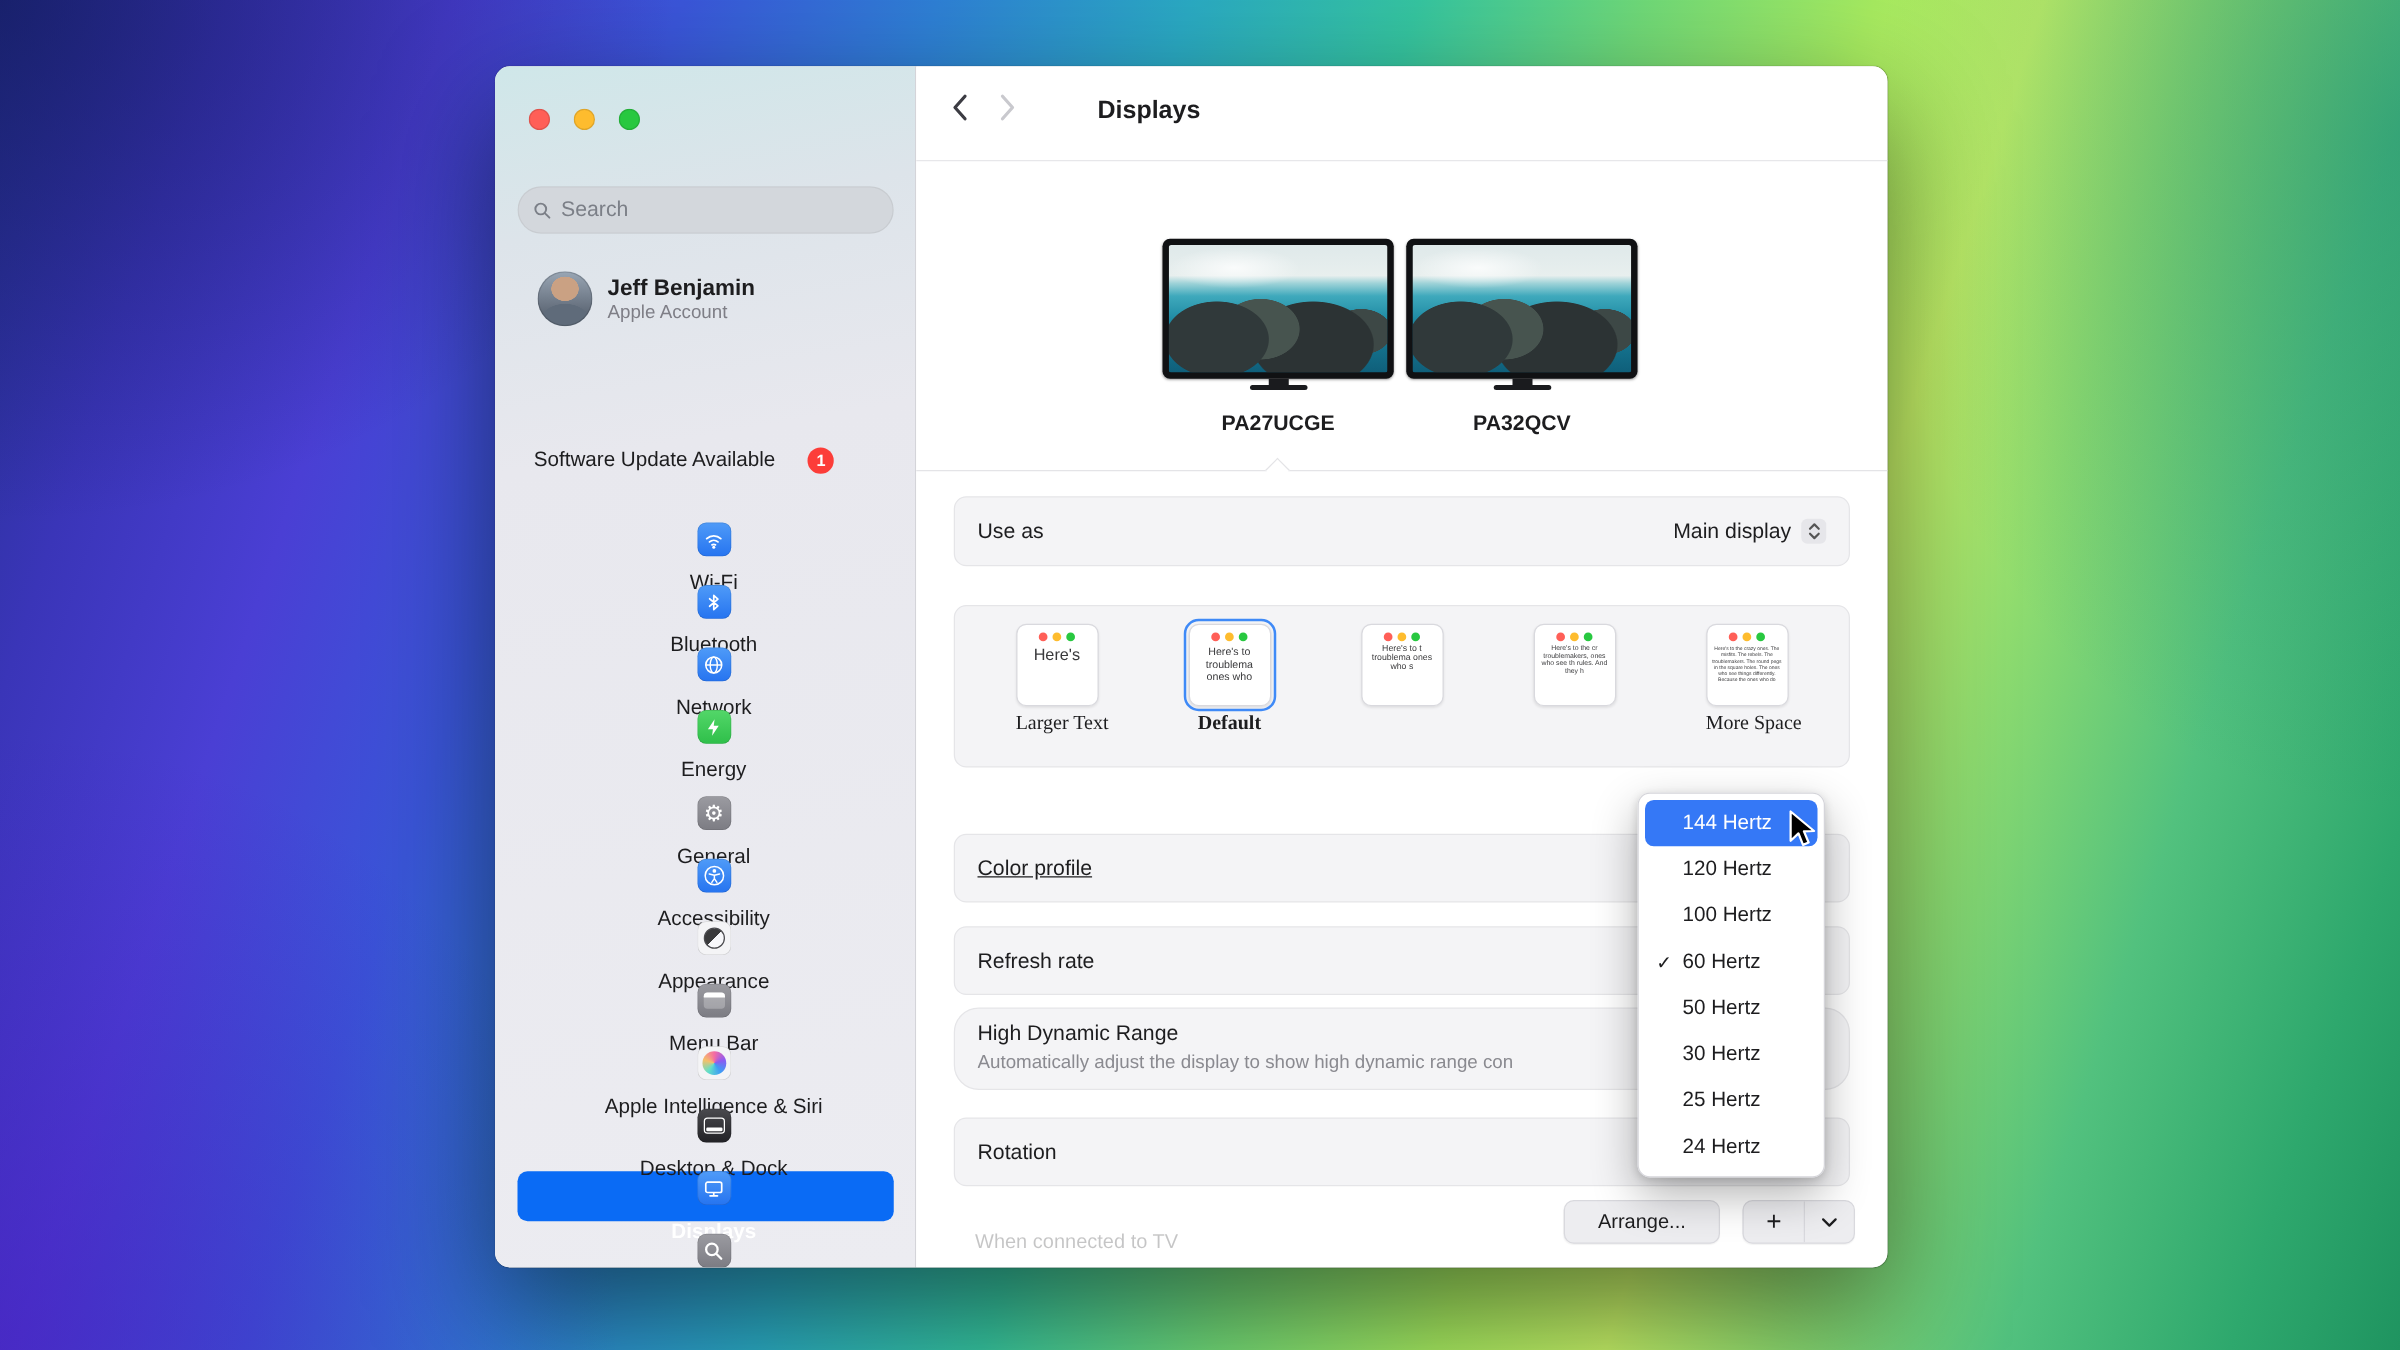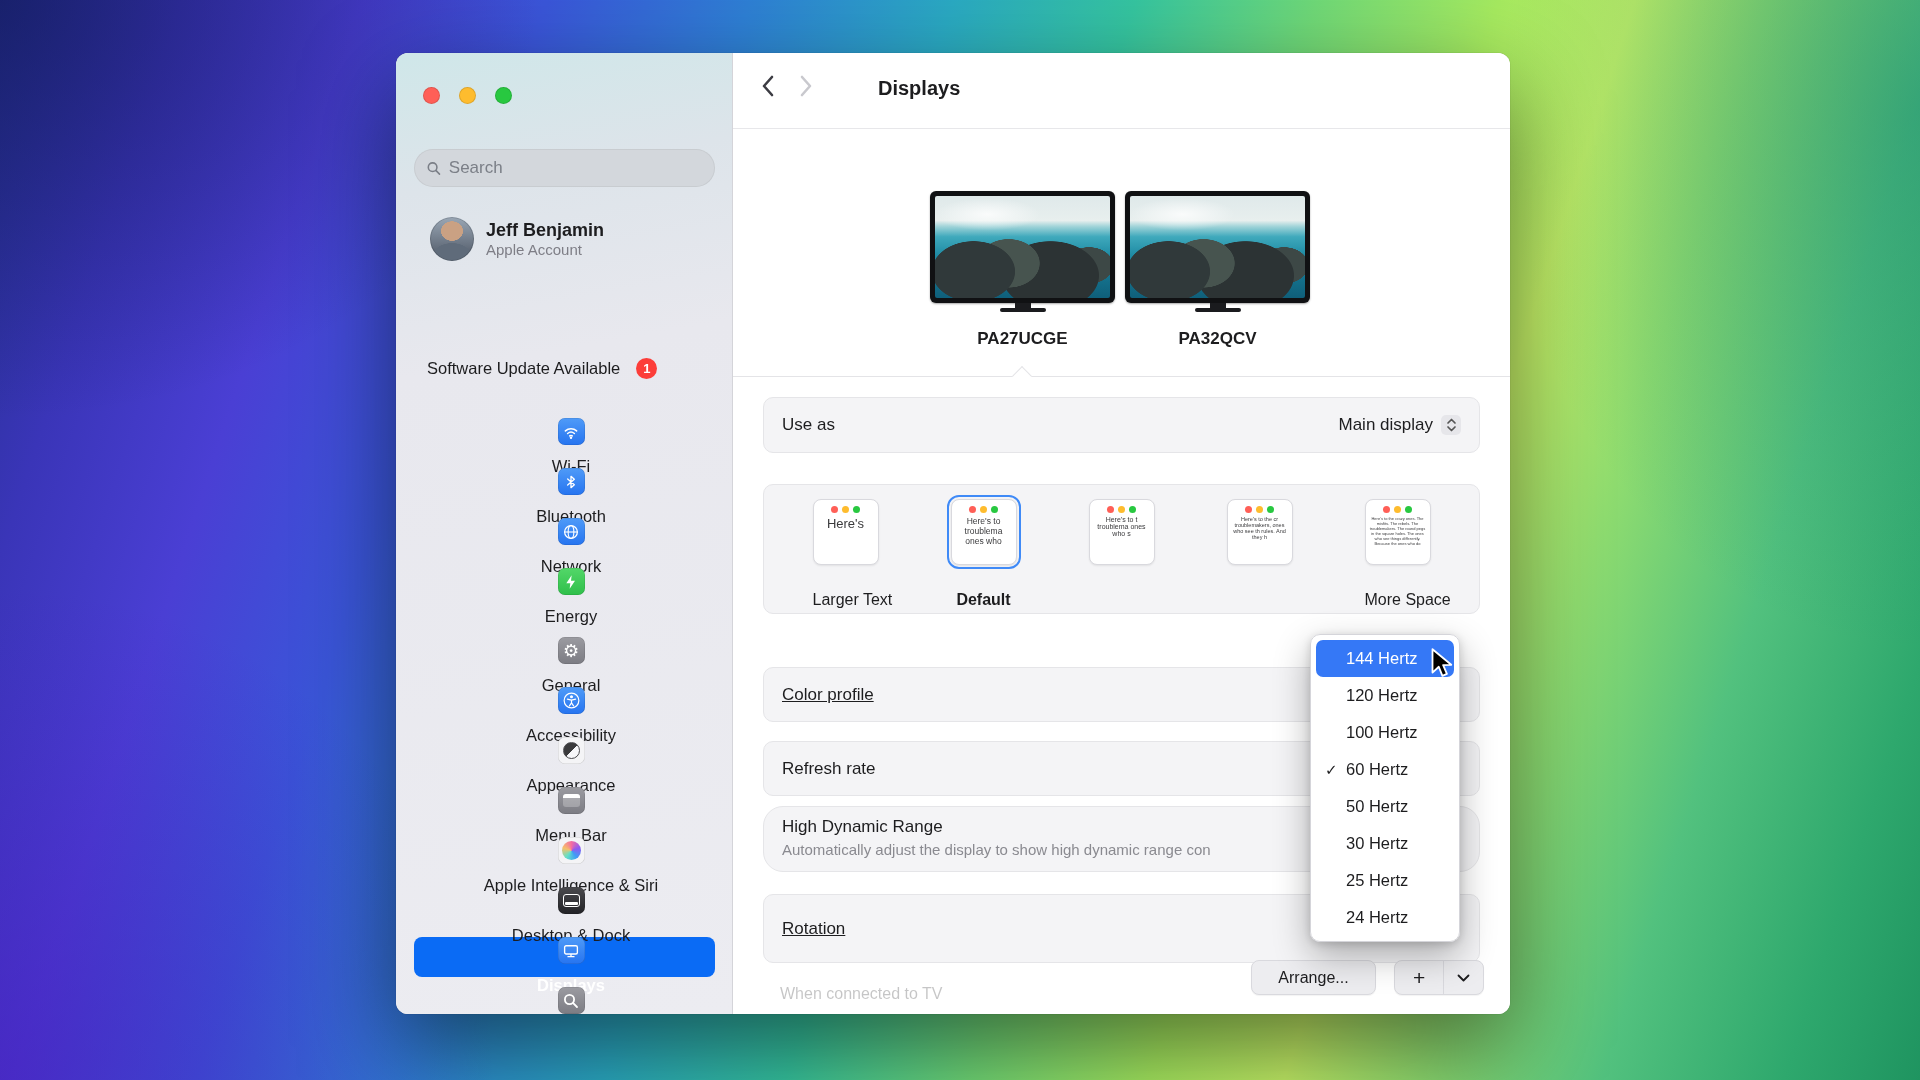--- a/index.html
+++ b/index.html
@@ -60,21 +60,21 @@
   .family-row { position:absolute; left:18px; top:233px; width:301px; height:34px; display:flex; align-items:center; gap:14px; padding-left:13px; border-radius:8px; }
   .family-icon {
     width:27px; height:27px; border-radius:7px; position:relative; overflow:hidden;
     background:linear-gradient(180deg,#eaf4fd,#d7e9fa); box-shadow:inset 0 0 0 1px rgba(0,0,0,.07);
   }
   .family-icon .p1,.family-icon .p2 { position:absolute; width:9px; height:9px; border-radius:50%; }
   .family-icon .p1 { left:5px; top:5px; background:#54b9e8; box-shadow:0 10px 0 2px #54b9e8; }
   .family-icon .p2 { left:13px; top:7px; background:#3f7ef0; box-shadow:0 10px 0 3px #3f7ef0; }
   .row-label { font-size:16.5px; }
 
-  .swupdate { position:absolute; left:18px; top:300px; width:301px; height:30px; display:flex; align-items:center; gap:16px; padding-left:13px; }
+  .swupdate { position:absolute; left:18px; top:300px; width:301px; height:30px; display:flex; align-items:center; gap:26px; padding-left:13px; }
   .badge {
     min-width:21px; height:21px; border-radius:50%; background:#fc3d39; color:#fff;
     font-size:13px; font-weight:bold; display:flex; align-items:center; justify-content:center;
   }
 
   .navgroup { position:absolute; left:18px; width:301px; }
   .ng1 { top:365px; } .ng2 { top:584px; }
   .nav-item {
     height:40px; margin-bottom:10px; display:flex; align-items:center; gap:12px;
     padding-left:13px; border-radius:8px; cursor:default;flex-direction:column;
@@ -141,34 +141,34 @@
   .card-label { font-size:17px; }
   .valgroup { display:flex; align-items:center; gap:8px; }
   .val-text { font-size:17px; }
   .stepper { width:20px; height:20px; border-radius:5px; background:#e6e6ea; display:flex; align-items:center; justify-content:center; }
 
   .c-useas { top:268px; height:56px; }
   .c-scaling { top:355px; height:130px; display:flex; justify-content:center; gap:72px; padding-top:14px; }
   .c-color { top:538px; height:55px;text-decoration:underline; }
   .c-refresh { top:612px; height:55px; }
   .c-hdr { top:677px; height:66px; padding:10px 18px;border-radius:20px; }
-  .c-rotation { top:765px; height:69px;text-decoration:underline; }
+  .c-rotation { top:765px; height:55px; }
   .hdr-sub { font-size:15px; color:#8a8a90; margin-top:4px; white-space:nowrap; overflow:hidden; }
 
   .scale-opt { width:66px; text-align:center; }
   .mini-win {
     width:66px; height:66px; background:#fff; border:1px solid #d9d9de; border-radius:8px;
     box-shadow:0 1px 2px rgba(0,0,0,.08); overflow:hidden; position:relative;
   }
   .mini-win.sel { outline:2.5px solid #3f8af7; outline-offset:2px; }
   .mini-dots { display:flex; gap:4px; justify-content:center; padding-top:6px; }
   .mini-dots i { width:7px; height:7px; border-radius:50%; display:block; }
   .mini-text { padding:3px 3px 0; color:#3a3a3c; text-align:center; overflow:hidden; }
   .s0 { font-size:13px; } .s1 { font-size:8.5px; } .s2 { font-size:7px; } .s3 { font-size:5.5px; } .s4 { font-size:4px; }
-  .scale-label { font-size:16px; margin-top:26px; white-space:nowrap; }
+  .scale-label { font-size:16px; margin-top:5px; white-space:nowrap;font-family:Liberation Serif, serif; }
   .scale-label.bold { font-weight:bold; }
 
   
   .menu {
     position:absolute; left:577px; top:505px; width:150px; z-index:50;
     background:rgba(255,255,255,.98); border:1px solid #d5d5da; border-radius:10px;
     box-shadow:0 14px 36px rgba(0,0,0,.3), 0 2px 8px rgba(0,0,0,.15); padding:5px;
   }
   .menu-item {
     position:relative; height:37px; display:flex; align-items:center;

